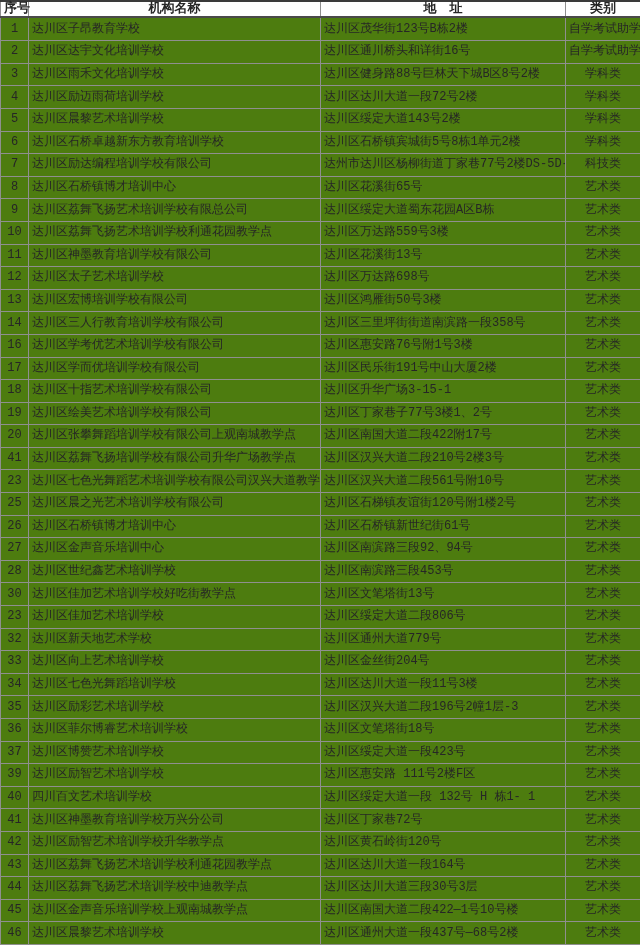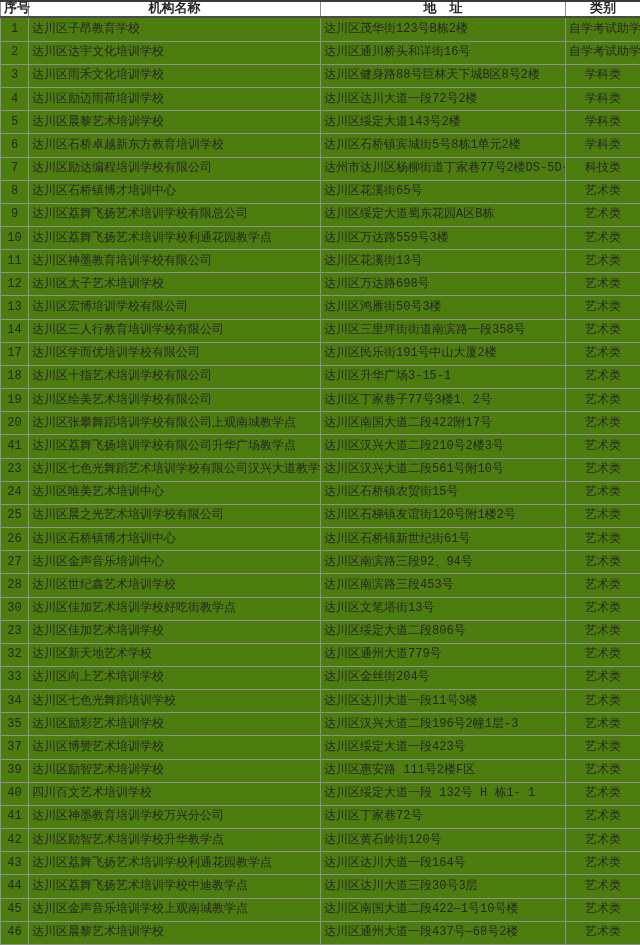--- a/index.html
+++ b/index.html
@@ -138,20 +138,26 @@
         <td class="td-left cell-address">达川区鸿雁街50号3楼</td>
         <td class="td-center cell-category">艺术类</td>
       </tr>
       <tr>
         <td class="td-center cell-index">14</td>
         <td class="td-left cell-name">达川区三人行教育培训学校有限公司</td>
         <td class="td-left cell-address">达川区三里坪街街道南滨路一段358号</td>
         <td class="td-center cell-category">艺术类</td>
       </tr>
       <tr>
+        <td class="td-center cell-index">16</td>
+        <td class="td-left cell-name">达川区学考优艺术培训学校有限公司</td>
+        <td class="td-left cell-address">达川区惠安路76号附1号3楼</td>
+        <td class="td-center cell-category">艺术类</td>
+      </tr>
+      <tr>
         <td class="td-center cell-index">17</td>
         <td class="td-left cell-name">达川区学而优培训学校有限公司</td>
         <td class="td-left cell-address">达川区民乐街191号中山大厦2楼</td>
         <td class="td-center cell-category">艺术类</td>
       </tr>
       <tr>
         <td class="td-center cell-index">18</td>
         <td class="td-left cell-name">达川区十指艺术培训学校有限公司</td>
         <td class="td-left cell-address">达川区升华广场3-15-1</td>
         <td class="td-center cell-category">艺术类</td>
@@ -174,26 +180,20 @@
         <td class="td-left cell-address">达川区汉兴大道二段210号2楼3号</td>
         <td class="td-center cell-category">艺术类</td>
       </tr>
       <tr>
         <td class="td-center cell-index">23</td>
         <td class="td-left cell-name">达川区七色光舞蹈艺术培训学校有限公司汉兴大道教学点</td>
         <td class="td-left cell-address">达川区汉兴大道二段561号附10号</td>
         <td class="td-center cell-category">艺术类</td>
       </tr>
       <tr>
-        <td class="td-center cell-index">24</td>
-        <td class="td-left cell-name">达川区唯美艺术培训中心</td>
-        <td class="td-left cell-address">达川区石桥镇农贸街15号</td>
-        <td class="td-center cell-category">艺术类</td>
-      </tr>
-      <tr>
         <td class="td-center cell-index">25</td>
         <td class="td-left cell-name">达川区晨之光艺术培训学校有限公司</td>
         <td class="td-left cell-address">达川区石梯镇友谊街120号附1楼2号</td>
         <td class="td-center cell-category">艺术类</td>
       </tr>
       <tr>
         <td class="td-center cell-index">26</td>
         <td class="td-left cell-name">达川区石桥镇博才培训中心</td>
         <td class="td-left cell-address">达川区石桥镇新世纪街61号</td>
         <td class="td-center cell-category">艺术类</td>
@@ -237,20 +237,26 @@
       <tr>
         <td class="td-center cell-index">34</td>
         <td class="td-left cell-name">达川区七色光舞蹈培训学校</td>
         <td class="td-left cell-address">达川区达川大道一段11号3楼</td>
         <td class="td-center cell-category">艺术类</td>
       </tr>
       <tr>
         <td class="td-center cell-index">35</td>
         <td class="td-left cell-name">达川区励彩艺术培训学校</td>
         <td class="td-left cell-address">达川区汉兴大道二段196号2幢1层-3</td>
+        <td class="td-center cell-category">艺术类</td>
+      </tr>
+      <tr>
+        <td class="td-center cell-index">36</td>
+        <td class="td-left cell-name">达川区菲尔博睿艺术培训学校</td>
+        <td class="td-left cell-address">达川区文笔塔街18号</td>
         <td class="td-center cell-category">艺术类</td>
       </tr>
       <tr>
         <td class="td-center cell-index">37</td>
         <td class="td-left cell-name">达川区博赞艺术培训学校</td>
         <td class="td-left cell-address">达川区绥定大道一段423号</td>
         <td class="td-center cell-category">艺术类</td>
       </tr>
       <tr>
         <td class="td-center cell-index">39</td>

